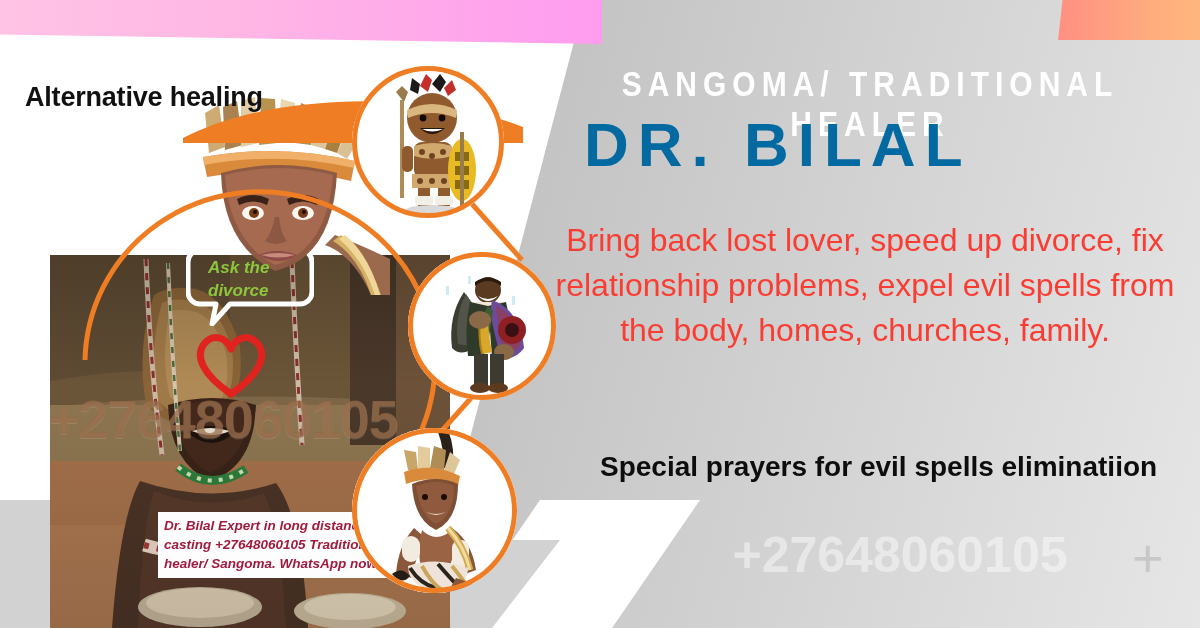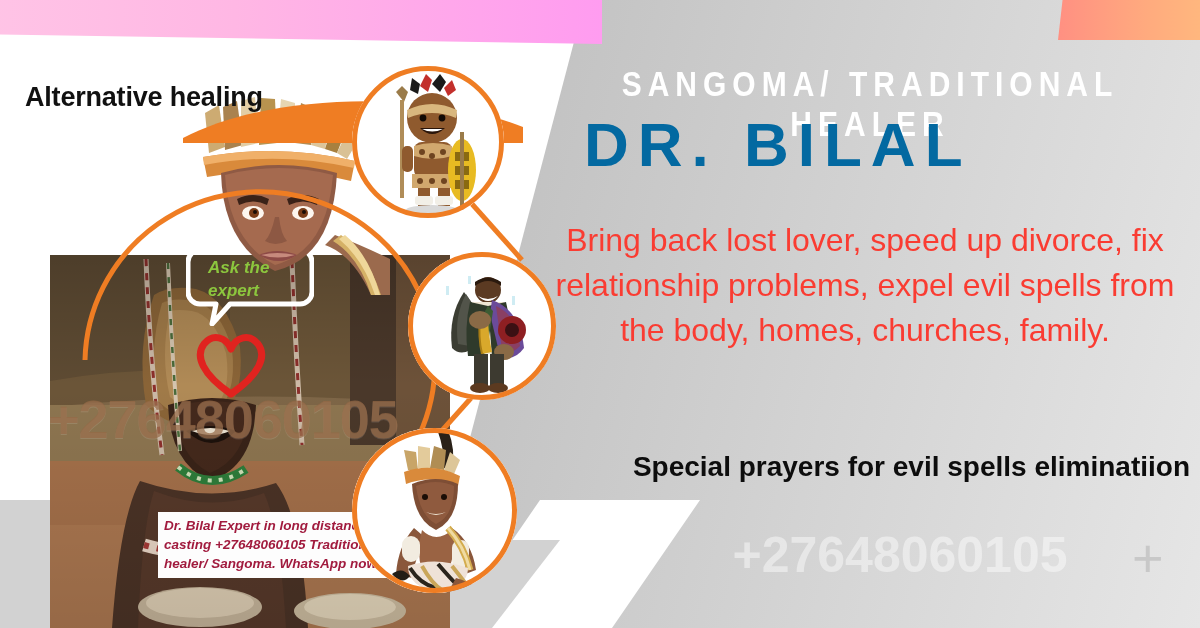--- a/index.html
+++ b/index.html
@@ -128,21 +128,21 @@
   }
   .brand{
     position:absolute;left:584px;top:112px;width:620px;text-align:left;z-index:30;
     color:#0369a1;font-size:62px;font-weight:700;letter-spacing:9px;line-height:66px;
   }
   .redline{
     position:absolute;left:545px;top:218px;width:640px;text-align:center;z-index:30;
     color:#fa3c32;font-size:32px;font-weight:400;line-height:45px;
   }
   .blackline{
-    position:absolute;left:600px;top:444px;width:590px;text-align:right;z-index:30;
+    position:absolute;left:600px;top:444px;width:590px;text-align:left;z-index:30;
     color:#0d0d0d;font-size:28px;font-weight:700;line-height:45px;
   }
   .wm-phone{
     position:absolute;left:600px;top:526px;width:600px;text-align:center;z-index:24;
     color:rgba(255,255,255,.45);font-size:50px;font-weight:700;letter-spacing:0px;
   }
 </style>
 </head>
 <body>
 
@@ -260,21 +260,21 @@
     </svg>
   </div>
 
   <div class="photo-phone">+27648060105</div>
 
   <div class="bubble">
     <svg width="128" height="78" viewBox="0 0 128 78">
       <path d="M14 2 H114 A12 12 0 0 1 126 14 V44 A12 12 0 0 1 114 56 H44 L26 76 L30 56 H14 A12 12 0 0 1 2 44 V14 A12 12 0 0 1 14 2 Z" fill="none" stroke="#ffffff" stroke-width="5" stroke-linejoin="round"></path>
     </svg>
   </div>
-  <div class="bubble-text">Ask the expert</div>
+  <div class="bubble-text">Ask the divorce</div>
 
   <div class="heart-svg">
     <svg width="78" height="70" viewBox="0 0 78 70">
       <path d="M39 64 C 10 44, 3 26, 12 14 C 21 3, 34 7, 39 19 C 44 7, 57 3, 66 14 C 75 26, 68 44, 39 64 Z" fill="none" stroke="#e0231f" stroke-width="7" stroke-linejoin="round"></path>
     </svg>
   </div>
 
   <div class="caption">Dr. Bilal Expert in long distance spell casting +27648060105 Traditional healer/ Sangoma. WhatsApp now</div>
 
   <div class="connector" style="left:470px;top:200px;width:110px;height:70px;">

